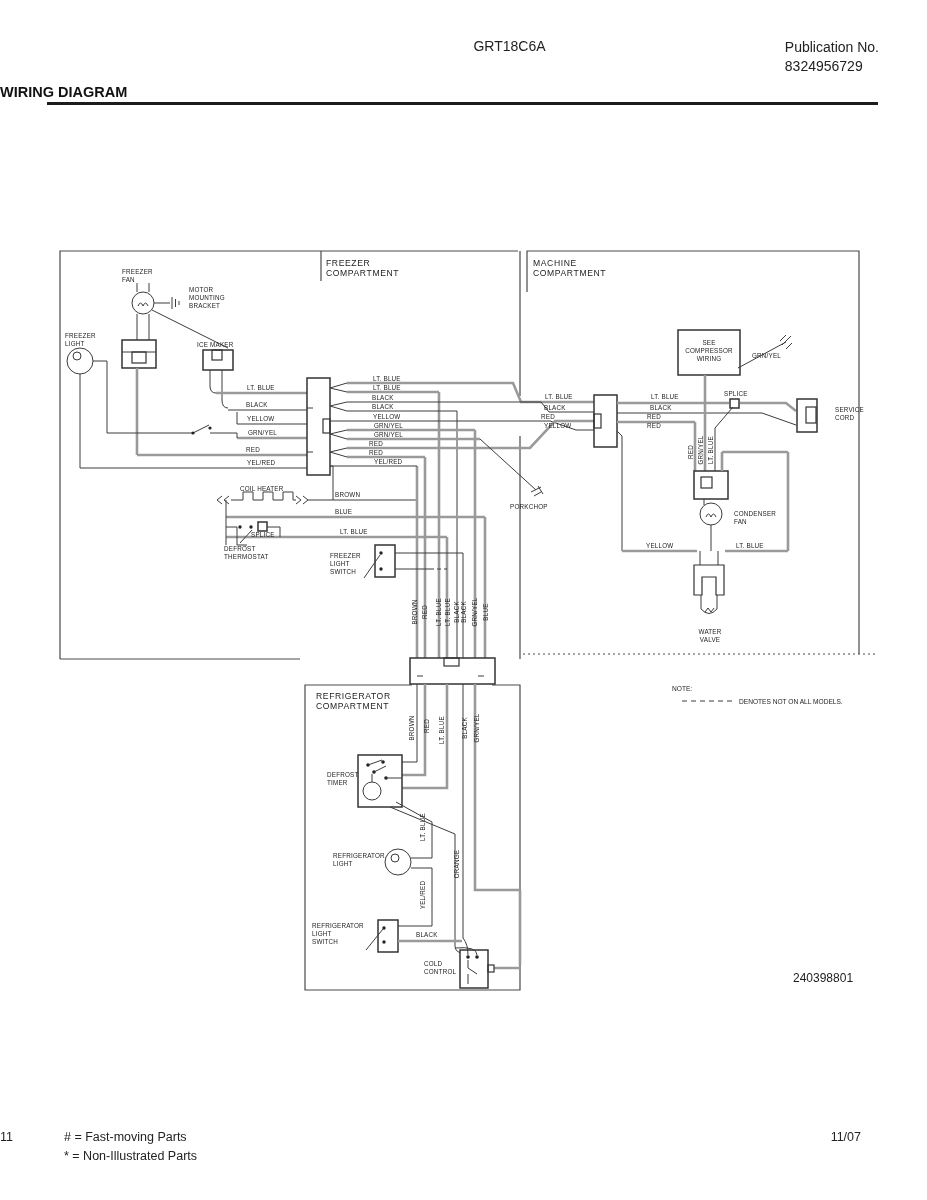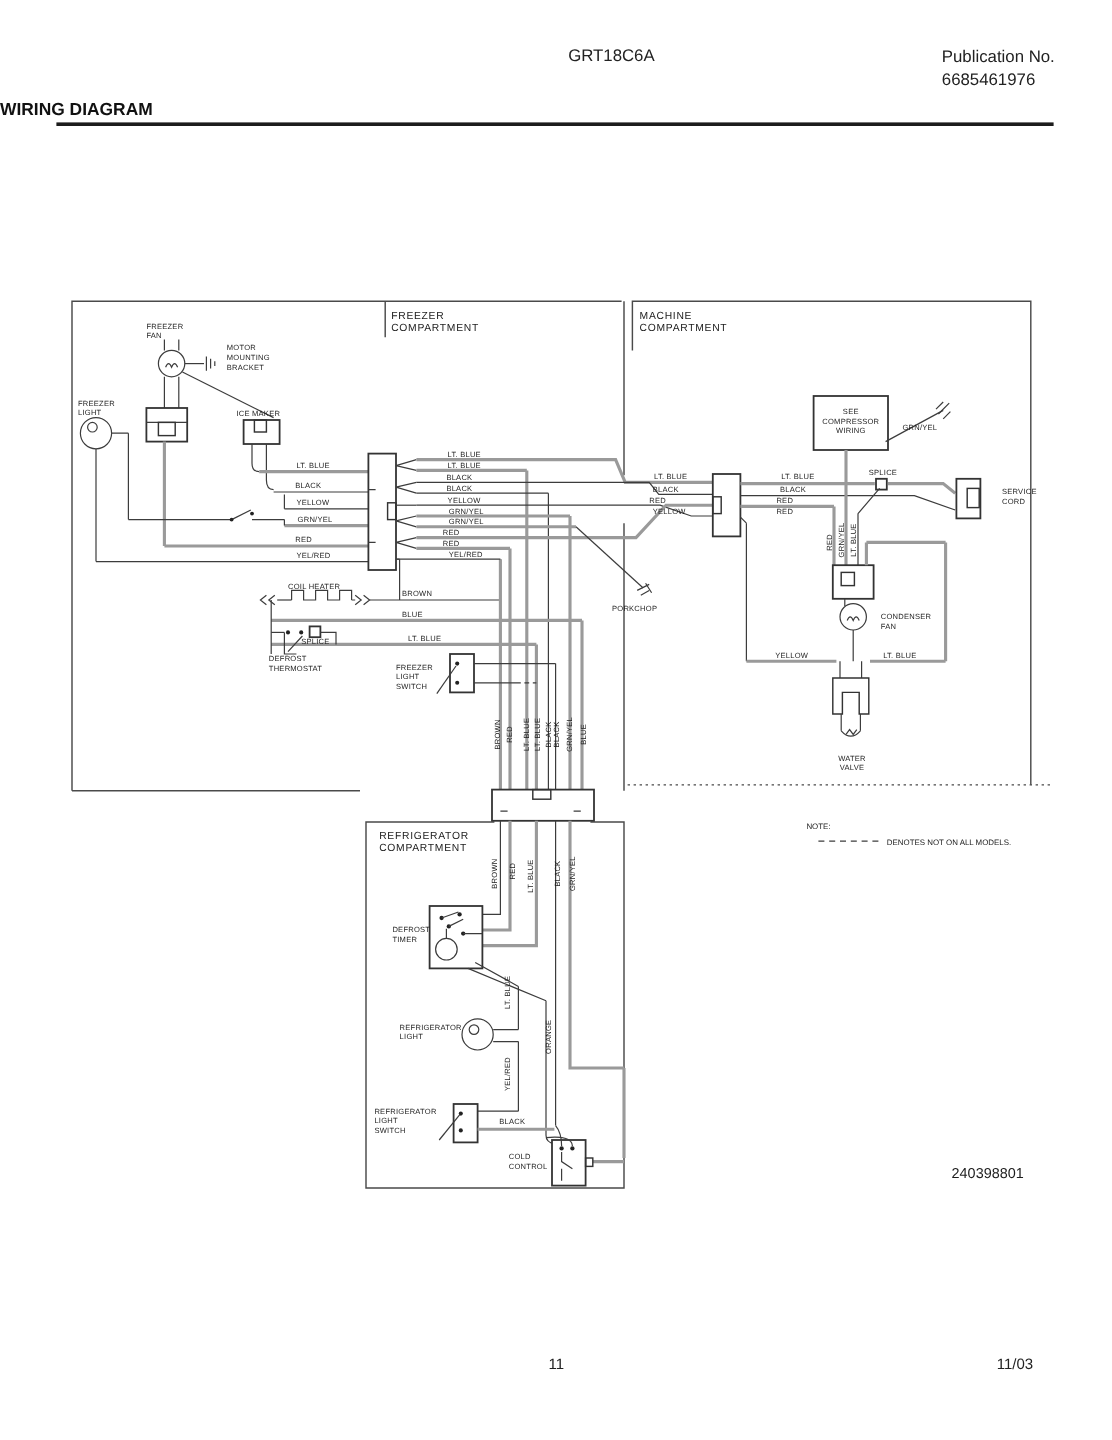--- a/index.html
+++ b/index.html
@@ -3,21 +3,21 @@
 <meta charset="utf-8">
 <style>
   html,body{margin:0;padding:0;background:#e8e8e8;}
   #page{position:relative;width:927px;height:1200px;background:#ffffff;margin:0 auto;
         font-family:"Liberation Sans",sans-serif;color:#111;overflow:hidden;}
   .hdr-model{position:absolute;top:38px;left:0;width:100%;text-align:center;font-size:14px;color:#222;padding-left:46px;}
   .hdr-pub{position:absolute;top:38px;right:48px;text-align:left;font-size:14px;line-height:19px;color:#222;}
   .hdr-title{position:absolute;top:84px;left:0;width:100%;font-size:14.5px;font-weight:bold;color:#111;}
   .hdr-rule{position:absolute;top:102px;left:47px;width:831px;height:3px;background:#1c1c1c;}
   .ftr-left{position:absolute;left:64px;top:1128px;font-size:12.5px;line-height:19px;color:#222;}
-  .ftr-page{position:absolute;left:0;top:1130px;width:100%;text-align:center;font-size:12.5px;color:#222;}
+  .ftr-page{position:absolute;left:0;top:1130px;width:100%;font-size:12.5px;color:#222;}
   .ftr-date{position:absolute;right:66px;top:1130px;font-size:12.5px;color:#222;}
   svg{position:absolute;left:0;top:0;}
   
   .wt{stroke:#9a9a9a;stroke-width:2.6;fill:none;stroke-linecap:butt;}
   .wn{stroke:#3c3c3c;stroke-width:1;fill:none;}
   .wd{stroke:#3c3c3c;stroke-width:1;fill:none;stroke-dasharray:4 3;}
   .bx{stroke:#333;stroke-width:1.5;fill:#fff;}
   .bx2{stroke:#333;stroke-width:1.2;fill:none;}
   .bnd{stroke:#4a4a4a;stroke-width:1.2;fill:none;}
   .dot{fill:#222;}
@@ -27,21 +27,21 @@
   .nt{font-family:"Liberation Sans",sans-serif;font-size:6.6px;fill:#1c1c1c;}
 </style>
 </head>
 <body>
 
 <div id="page">
 
   <div class="hdr-model">GRT18C6A</div>
   <div class="hdr-pub">
     <div>Publication No.</div>
-    <div>6685461976</div>
+    <div>8324956729</div>
   </div>
   <div class="hdr-title">WIRING DIAGRAM</div>
   <div class="hdr-rule"></div>
 
   <svg width="927" height="1200" viewBox="0 0 927 1200">
 
     <g>
       <path class="bnd" d="M60,659 V251 H518"></path>
       <path class="bnd" d="M321,251 V281"></path>
       <path class="bnd" d="M527,292 V251 H859 V654"></path>
@@ -348,16 +348,20 @@
 
     <g>
       <text class="nt" x="672" y="691">NOTE:</text>
       <path class="wd" d="M682,701 H733" style="stroke-dasharray:5 4"></path>
       <text class="nt" x="739" y="704">DENOTES NOT ON ALL MODELS.</text>
     </g>
 
     <text class="pn" x="793" y="982">240398801</text>
   </svg>
 
+  <div class="ftr-left">
+    <div>#  =  Fast-moving Parts</div>
+    <div>*  =  Non-Illustrated Parts</div>
+  </div>
   <div class="ftr-page">11</div>
-  <div class="ftr-date">11/03</div>
+  <div class="ftr-date">11/07</div>
 
 </div>
 
 </body></html>

